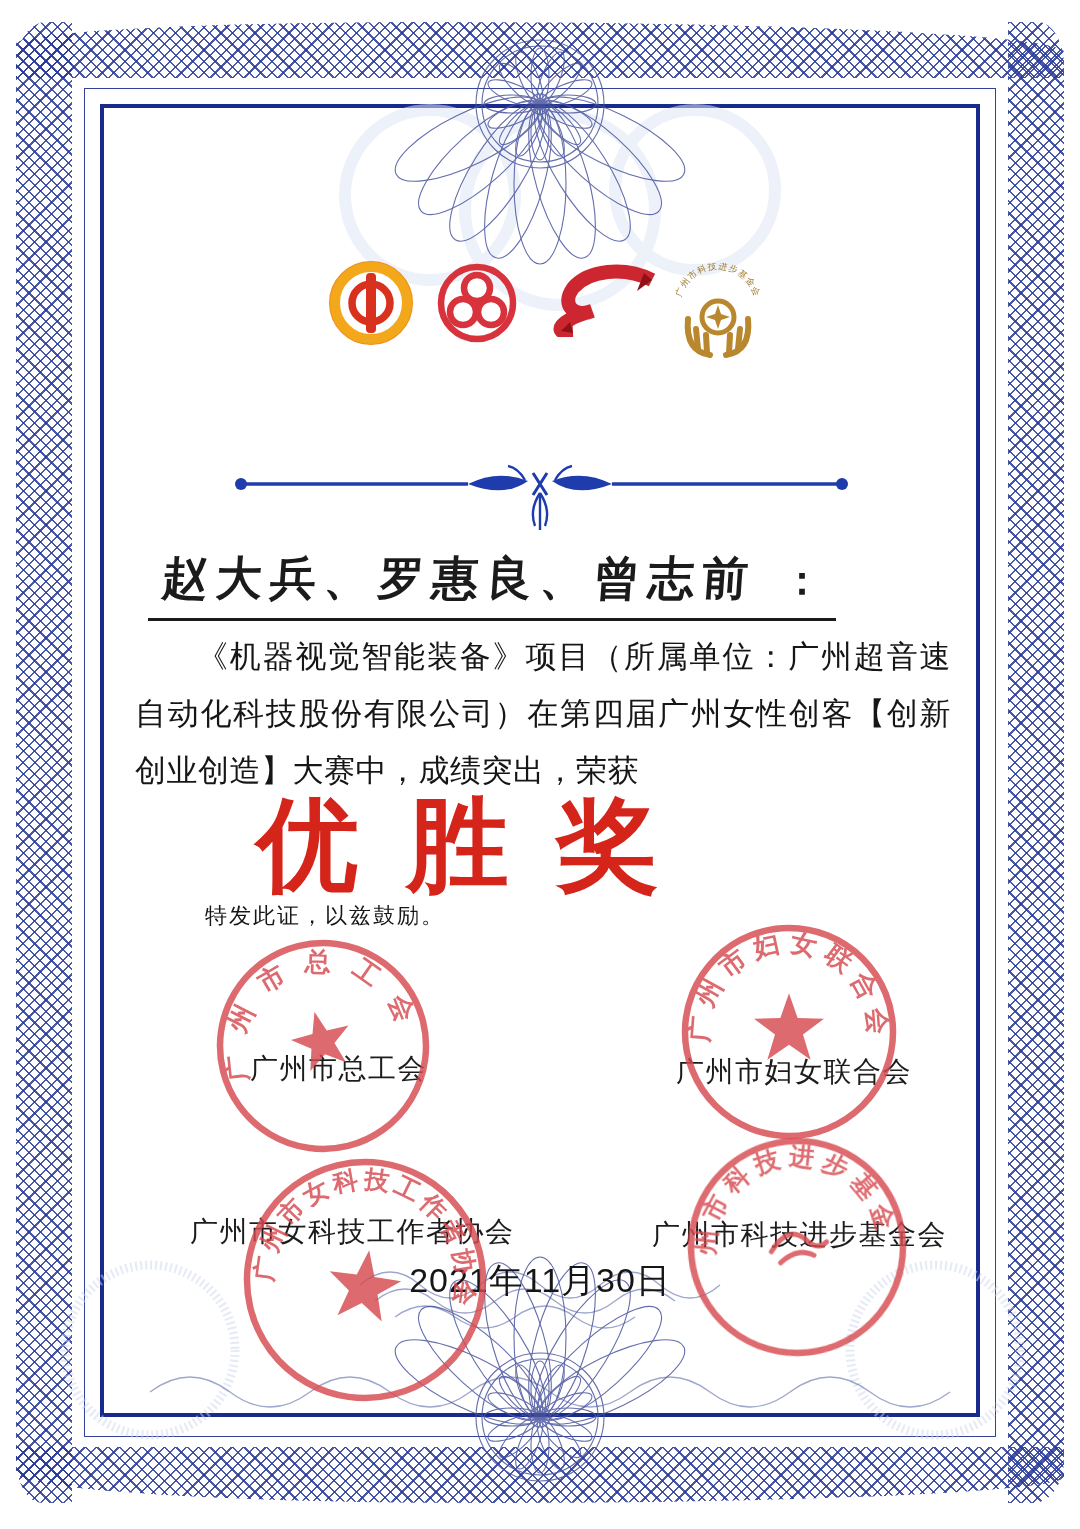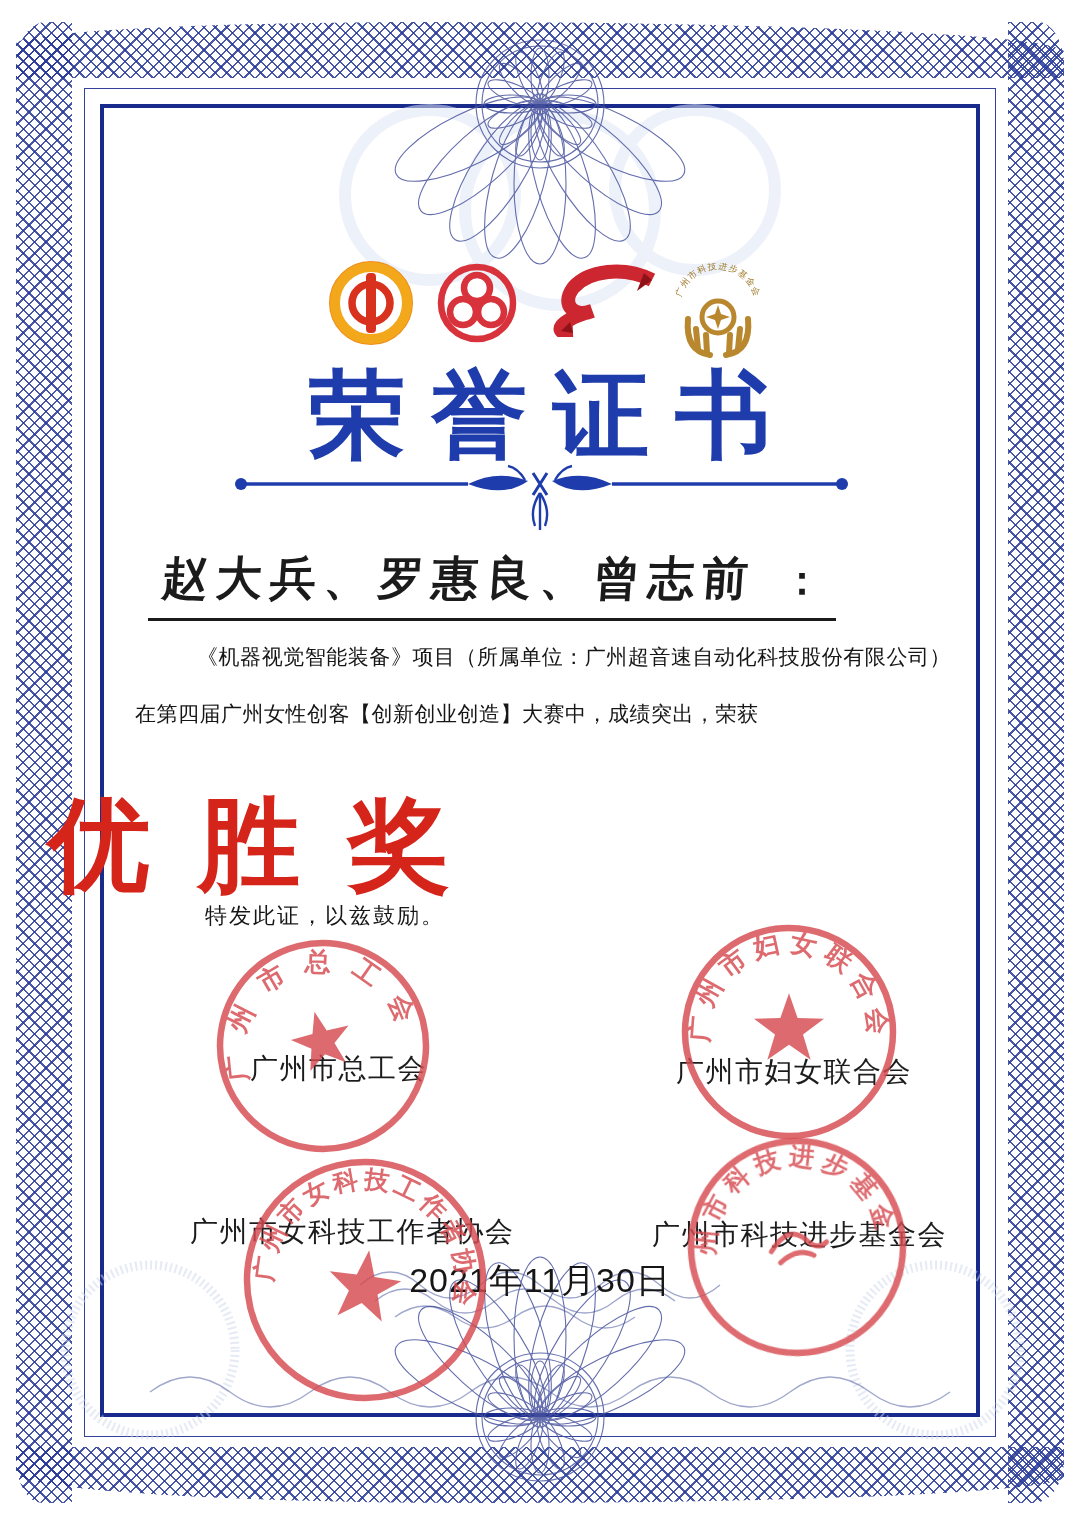--- a/index.html
+++ b/index.html
@@ -31,25 +31,25 @@
   .names-underline{
     display:inline-block;border-bottom:3px solid #1b1b1b;padding:0 14px 8px 14px;min-width:500px;
   }
   .names-text{
     font-family:"DejaVu Serif",serif;font-size:46px;font-weight:700;color:#1b1b1b;
     letter-spacing:8px;display:inline-block;transform:skewX(-4deg);
   }
   .names-colon{font-size:40px;font-weight:700;color:#1b1b1b;margin-left:26px;}
   .body-text{
     position:absolute;left:135px;top:628px;width:816px;
-    font-size:21px;line-height:57px;color:#161616;text-align:justify;text-indent:62px;
+    font-size:31px;line-height:57px;color:#161616;text-align:justify;text-indent:62px;
     letter-spacing:.5px;
   }
   .award{
-    position:absolute;top:778px;left:0;width:915px;text-align:left;
+    position:absolute;top:778px;left:0;width:915px;text-align:center;
     font-family:Liberation Serif, serif;font-weight:800;font-size:102px;color:#d5241a;
     letter-spacing:48px;text-indent:48px;
   }
   .closing{position:absolute;left:205px;top:901px;font-size:22px;color:#161616;letter-spacing:2px;}
   .org-label{position:absolute;font-size:28px;color:#1c1c1c;letter-spacing:1.5px;white-space:nowrap;}
   .org-1{left:250px;top:1050px;}
   .org-2{left:676px;top:1053px;}
   .org-3{left:190px;top:1213px;}
   .org-4{left:652px;top:1216px;}
   .date{position:absolute;top:1258px;left:0;width:1080px;text-align:center;font-size:34px;color:#161616;letter-spacing:1px;}
@@ -157,21 +157,20 @@
     <g stroke="#b9882e" stroke-width="6" stroke-linecap="round" fill="none">
       <path d="M-30,6 Q-33,38 -8,42"></path>
       <path d="M30,6 Q33,38 8,42"></path>
       <path d="M-22,16 L-20,36"></path>
       <path d="M22,16 L20,36"></path>
       <path d="M-12,22 L-11,40"></path>
       <path d="M12,22 L11,40"></path>
     </g>
   </svg>
 
-  <div class="title">荣誉证书</div>
 
   <svg class="layer" viewBox="0 0 1080 1529" style="pointer-events:none">
     <g transform="translate(0,460)">
       <line x1="246" y1="24" x2="468" y2="24" stroke="#1e3cab" stroke-width="3.5"></line>
       <line x1="612" y1="24" x2="837" y2="24" stroke="#1e3cab" stroke-width="3.5"></line>
       <circle cx="241" cy="24" r="6" fill="#1e3cab"></circle>
       <circle cx="842" cy="24" r="6" fill="#1e3cab"></circle>
       <g transform="translate(540,24)">
         <path d="M-72,0 Q-42,-15 -12,-3 Q-36,14 -72,0 Z" fill="#1e3cab"></path>
         <path d="M72,0 Q42,-15 12,-3 Q36,14 72,0 Z" fill="#1e3cab"></path>

